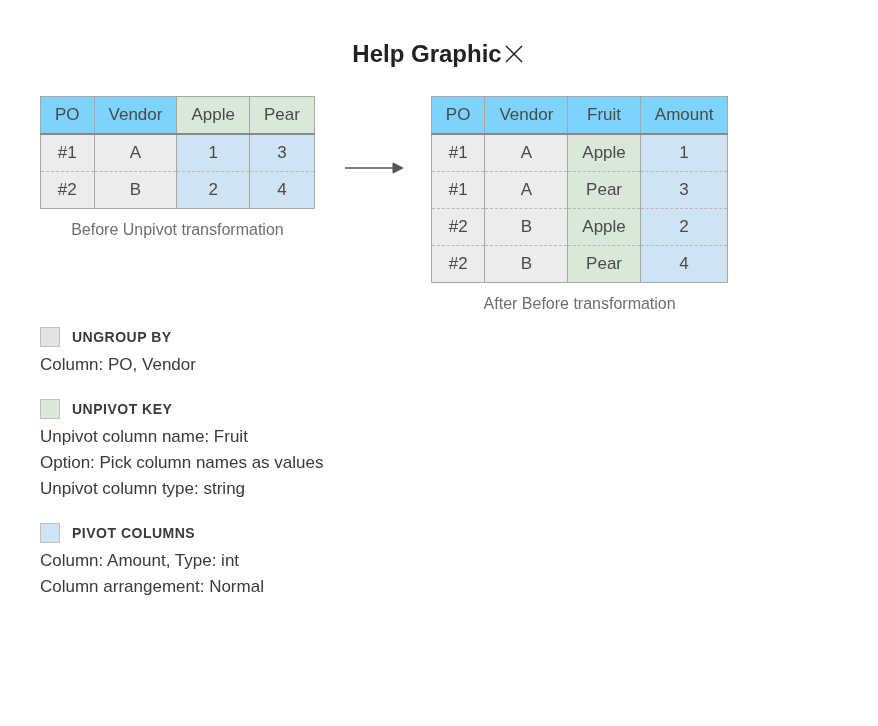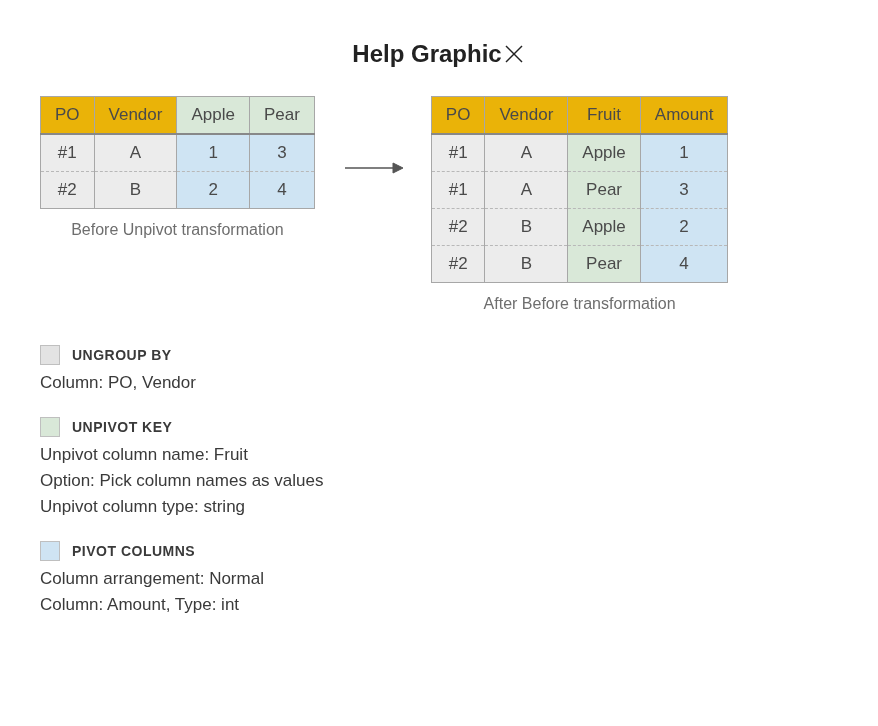--- a/index.html
+++ b/index.html
@@ -55,37 +55,37 @@
     font-weight: 400;
   }
   th {
     border-bottom: 2px solid #888;
     font-weight: 400;
     color: #4a4a4a;
   }
   tbody tr:not(:last-child) td {
     border-bottom: 1px dashed #b8b8b8;
   }
-  .hdr-gray  { background: #eab308; }
+  .hdr-gray  { background: #7dd3fc; }
   .hdr-green { background: #d9e8d8; }
   .cell-gray  { background: #ececec; }
   .cell-blue  { background: #cfe4f3; }
   .cell-green { background: #d9e8d8; }
   .caption {
     color: #6e6e6e;
     font-size: 16px;
     margin-top: 12px;
     text-align: center;
   }
   .arrow {
     margin-top: 64px;
   }
   .arrow svg { stroke: #555; fill: #555; }
   .legend {
-    margin-top: 32px;
+    margin-top: 14px;
   }
   .legend-group { margin-bottom: 24px; }
   .legend-heading {
     display: flex;
     align-items: center;
     gap: 12px;
     margin-bottom: 8px;
   }
   .swatch {
     width: 20px;
@@ -218,17 +218,17 @@
     <div class="legend-line">Unpivot column name: Fruit</div>
     <div class="legend-line">Option: Pick column names as values</div>
     <div class="legend-line">Unpivot column type: string</div>
   </div>
 
   <div class="legend-group">
     <div class="legend-heading">
       <div class="swatch sw-blue"></div>
       <div class="legend-label">PIVOT COLUMNS</div>
     </div>
+    <div class="legend-line">Column: Amount, Type: int</div>
     <div class="legend-line">Column arrangement: Normal</div>
-    <div class="legend-line">Column: Amount, Type: int</div>
   </div>
 
 </div>
 
 </body></html>

